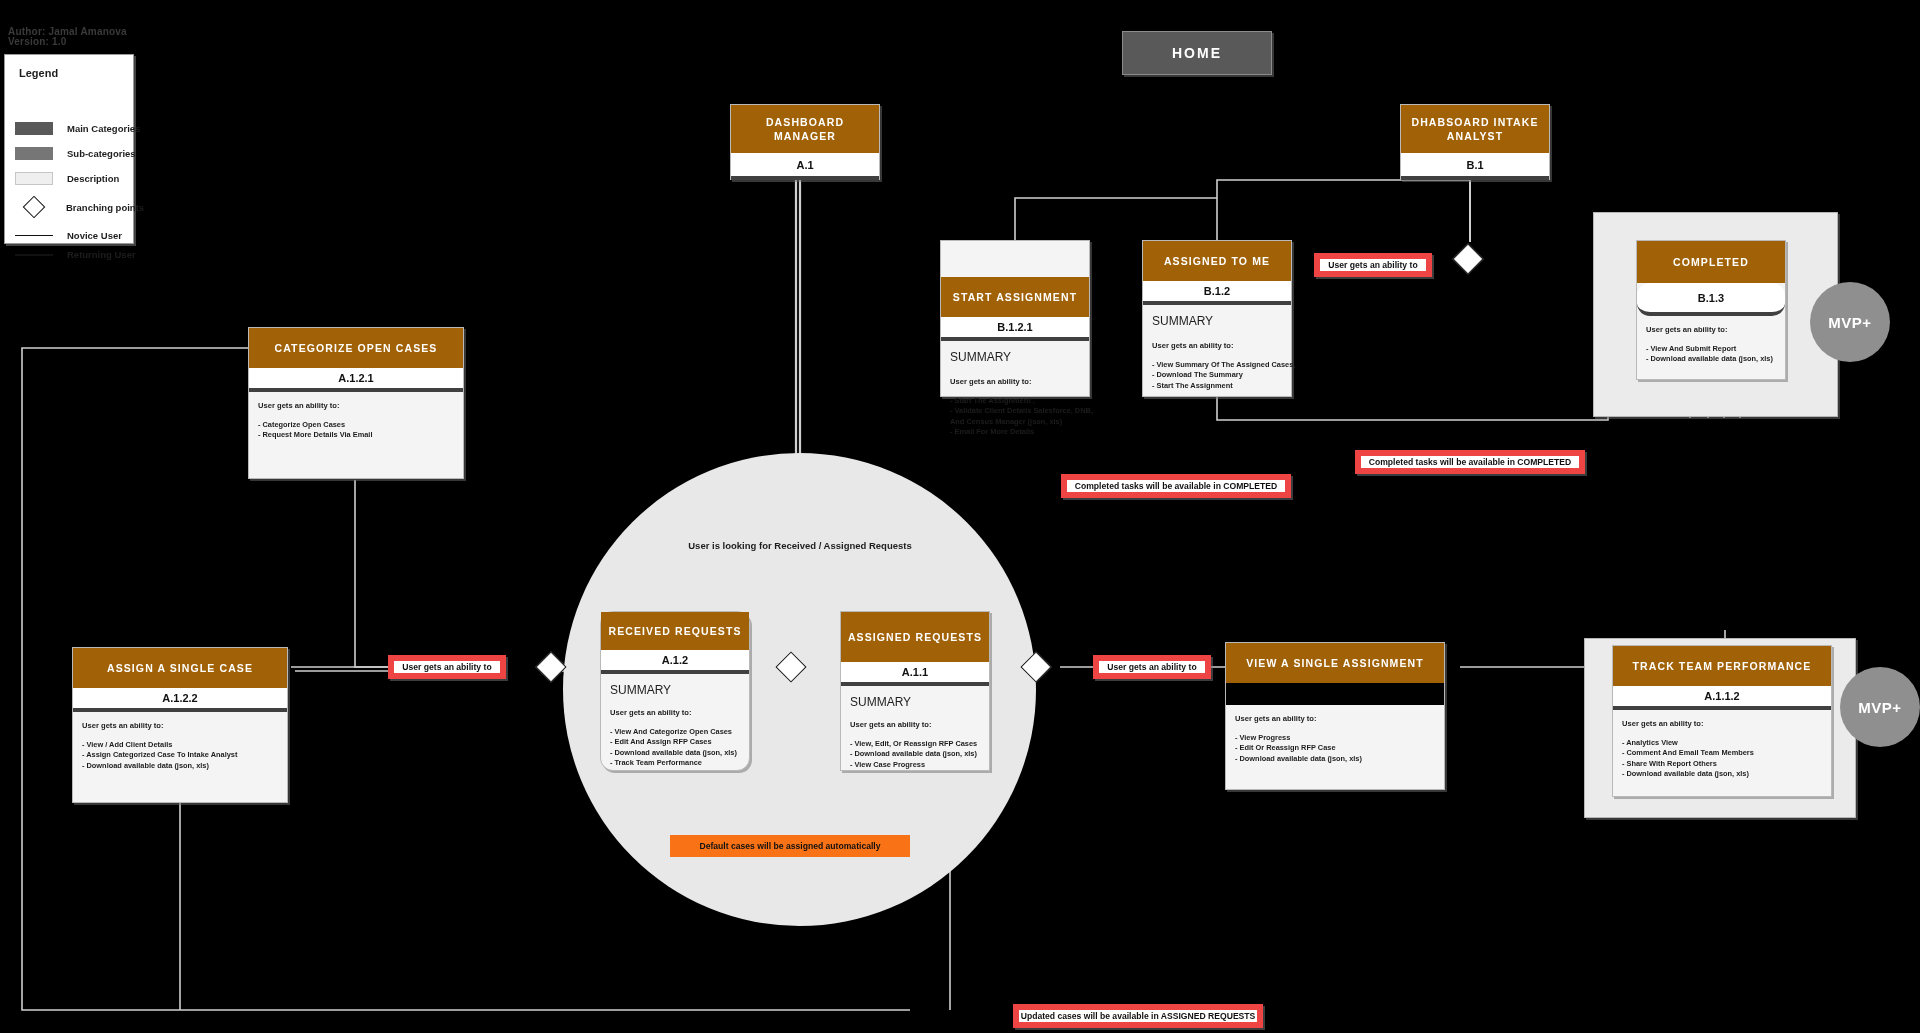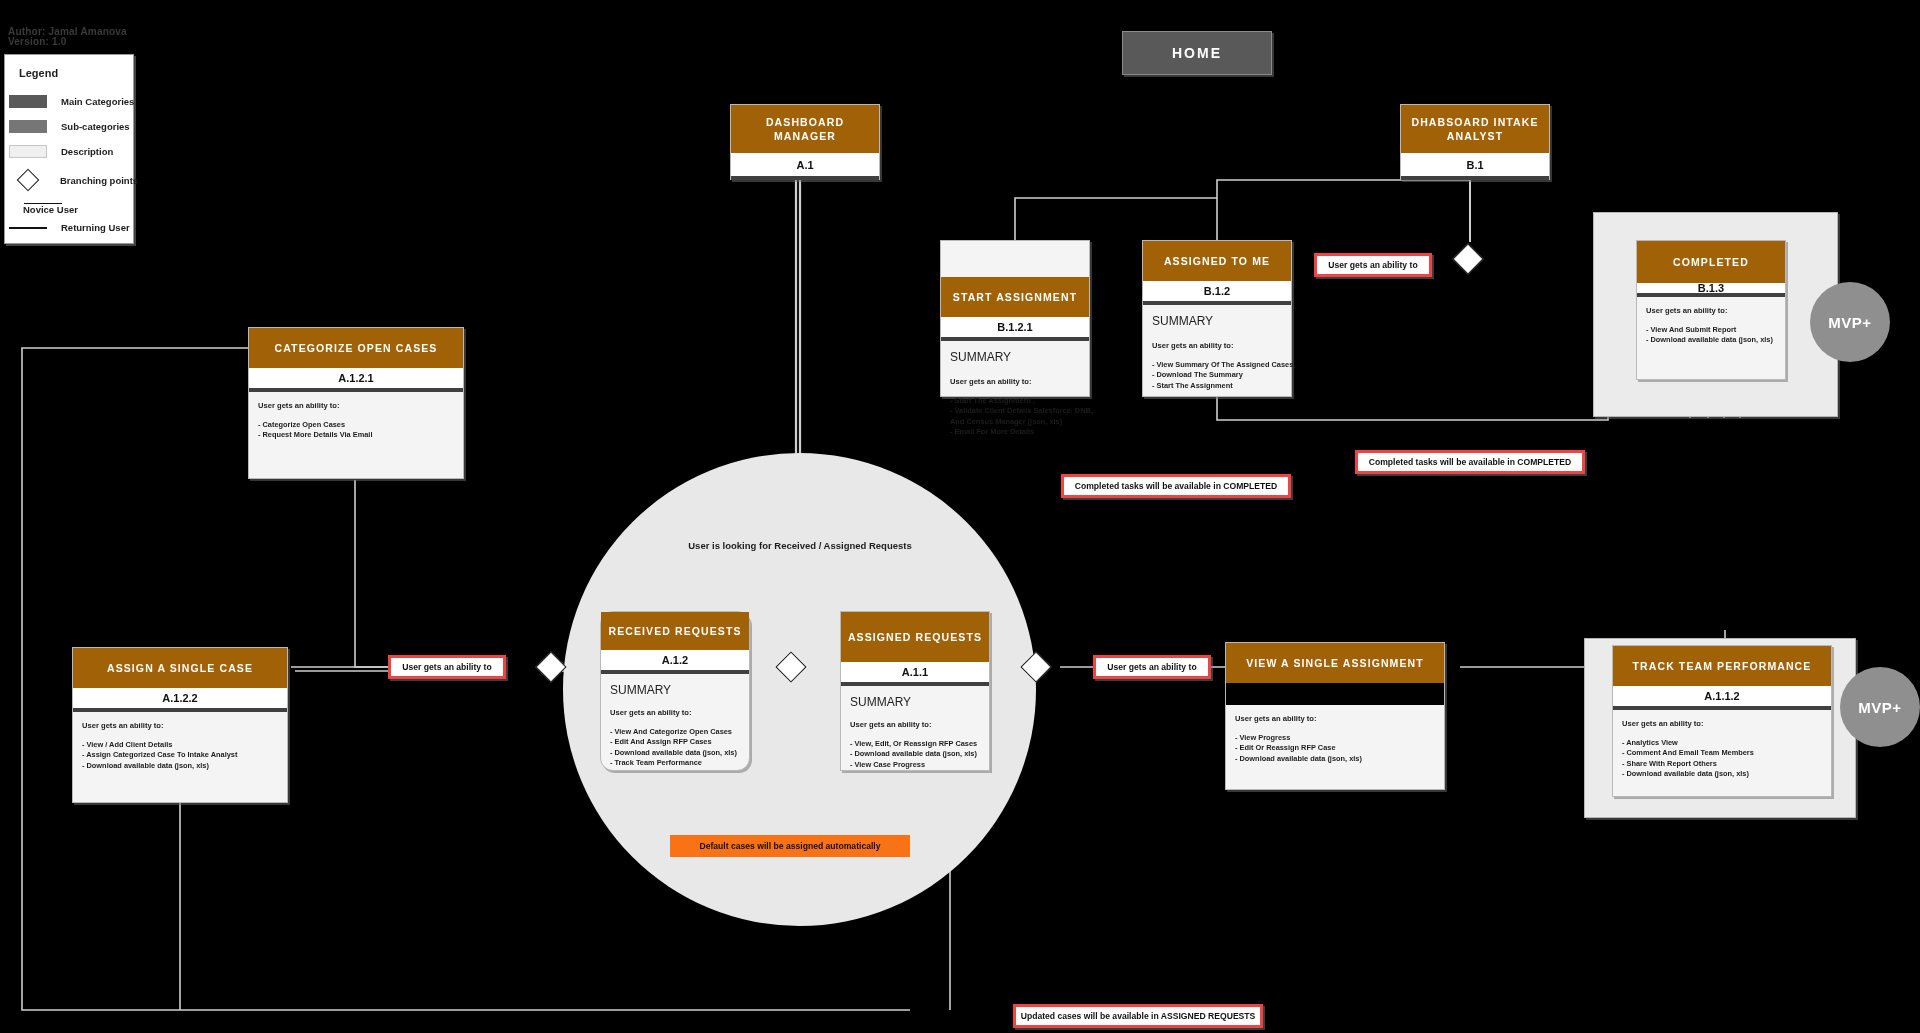--- a/index.html
+++ b/index.html
@@ -32,21 +32,21 @@
   .legend {
     position: absolute;
     background: #ffffff;
     border: 1px solid #9a9a9a;
     box-shadow: 2px 2px 0 rgba(120,120,120,.55);
   }
   .legend-title {
     position: absolute; left: 14px; top: 12px;
     font-size: 11px; font-weight: bold; color: #1d1d1d;
   }
-  .legend-row { position: absolute; left: 4px; display: flex; align-items: center; }
+  .legend-row { position: absolute; left: 10px; display: flex; align-items: center; margin-top: 27px; }
   .swatch { width: 38px; height: 13px; display: inline-block; }
   .sw-main { background: #595959; }
   .sw-sub { background: #767676; }
   .sw-desc { background: #efefef; border: 1px solid #c6c6c6; }
   .sw-diamond {
     width: 16px; height: 16px; background: #ffffff;
     border: 1.5px solid #111; transform: rotate(45deg);
     margin-left: 11px;
   }
   .sw-line { width: 38px; height: 0; border-top: 1.6px solid #111; display:inline-block;}
@@ -131,21 +131,21 @@
     color: #ffffff;
     font-size: 15px; font-weight: bold;
     display: flex; align-items: center; justify-content: center;
     letter-spacing: .5px;
   }
 
   
   .callout {
     position: absolute;
     background: #ffffff;
-    border: 3px solid #ef4444;
+    border: 6px solid #ef4444;
     box-shadow: 2px 2px 0 rgba(120,120,120,.5);
     color: #111;
     font-size: 8.6px;
     font-weight: bold;
     display: flex; align-items: center; justify-content: center;
     padding: 0 7px;
     white-space: nowrap;
   }
   .callout.plain {
     background: #f97316;
@@ -239,21 +239,21 @@
       <span class="legend-label">Sub-categories</span>
     </div>
     <div class="legend-row" style="top:90px;">
       <span class="swatch sw-desc"></span>
       <span class="legend-label">Description</span>
     </div>
     <div class="legend-row" style="top:117px;">
       <span class="sw-diamond"></span>
       <span class="legend-label" style="margin-left:24px;">Branching points</span>
     </div>
-    <div class="legend-row" style="top:148px;flex-direction:column;">
+    <div class="legend-row" style="top:148px;">
       <span class="sw-line"></span>
       <span class="legend-label">Novice User</span>
     </div>
     <div class="legend-row" style="top:167px;">
       <span class="sw-line2"></span>
       <span class="legend-label">Returning User</span>
     </div>
   </div>
 
   <div class="home-btn" style="left:1122px; top:31px; width:150px; height:44px;">HOME</div>
@@ -301,21 +301,21 @@
       <div class="bullets">
         <div>- View Summary Of The Assigned Cases,</div>
         <div>- Download The Summary</div>
         <div>- Start The Assignment</div>
       </div>
     </div>
   </div>
 
   <div class="node" style="left:1636px; top:240px; width:150px; height:140px;">
     <div class="node-head" style="height:42px;">COMPLETED</div>
-    <div class="node-id" style="height:14px;">B.1.3</div>
+    <div class="node-id" style="height:33px;border-radius:13px;">B.1.3</div>
     <div class="node-body">
       <div class="ability">User gets an ability to:</div>
       <div class="bullets">
         <div>- View And Submit Report</div>
         <div>- Download available data (json, xls)</div>
       </div>
     </div>
   </div>
 
   <div class="node" style="left:248px; top:327px; width:216px; height:152px;">

